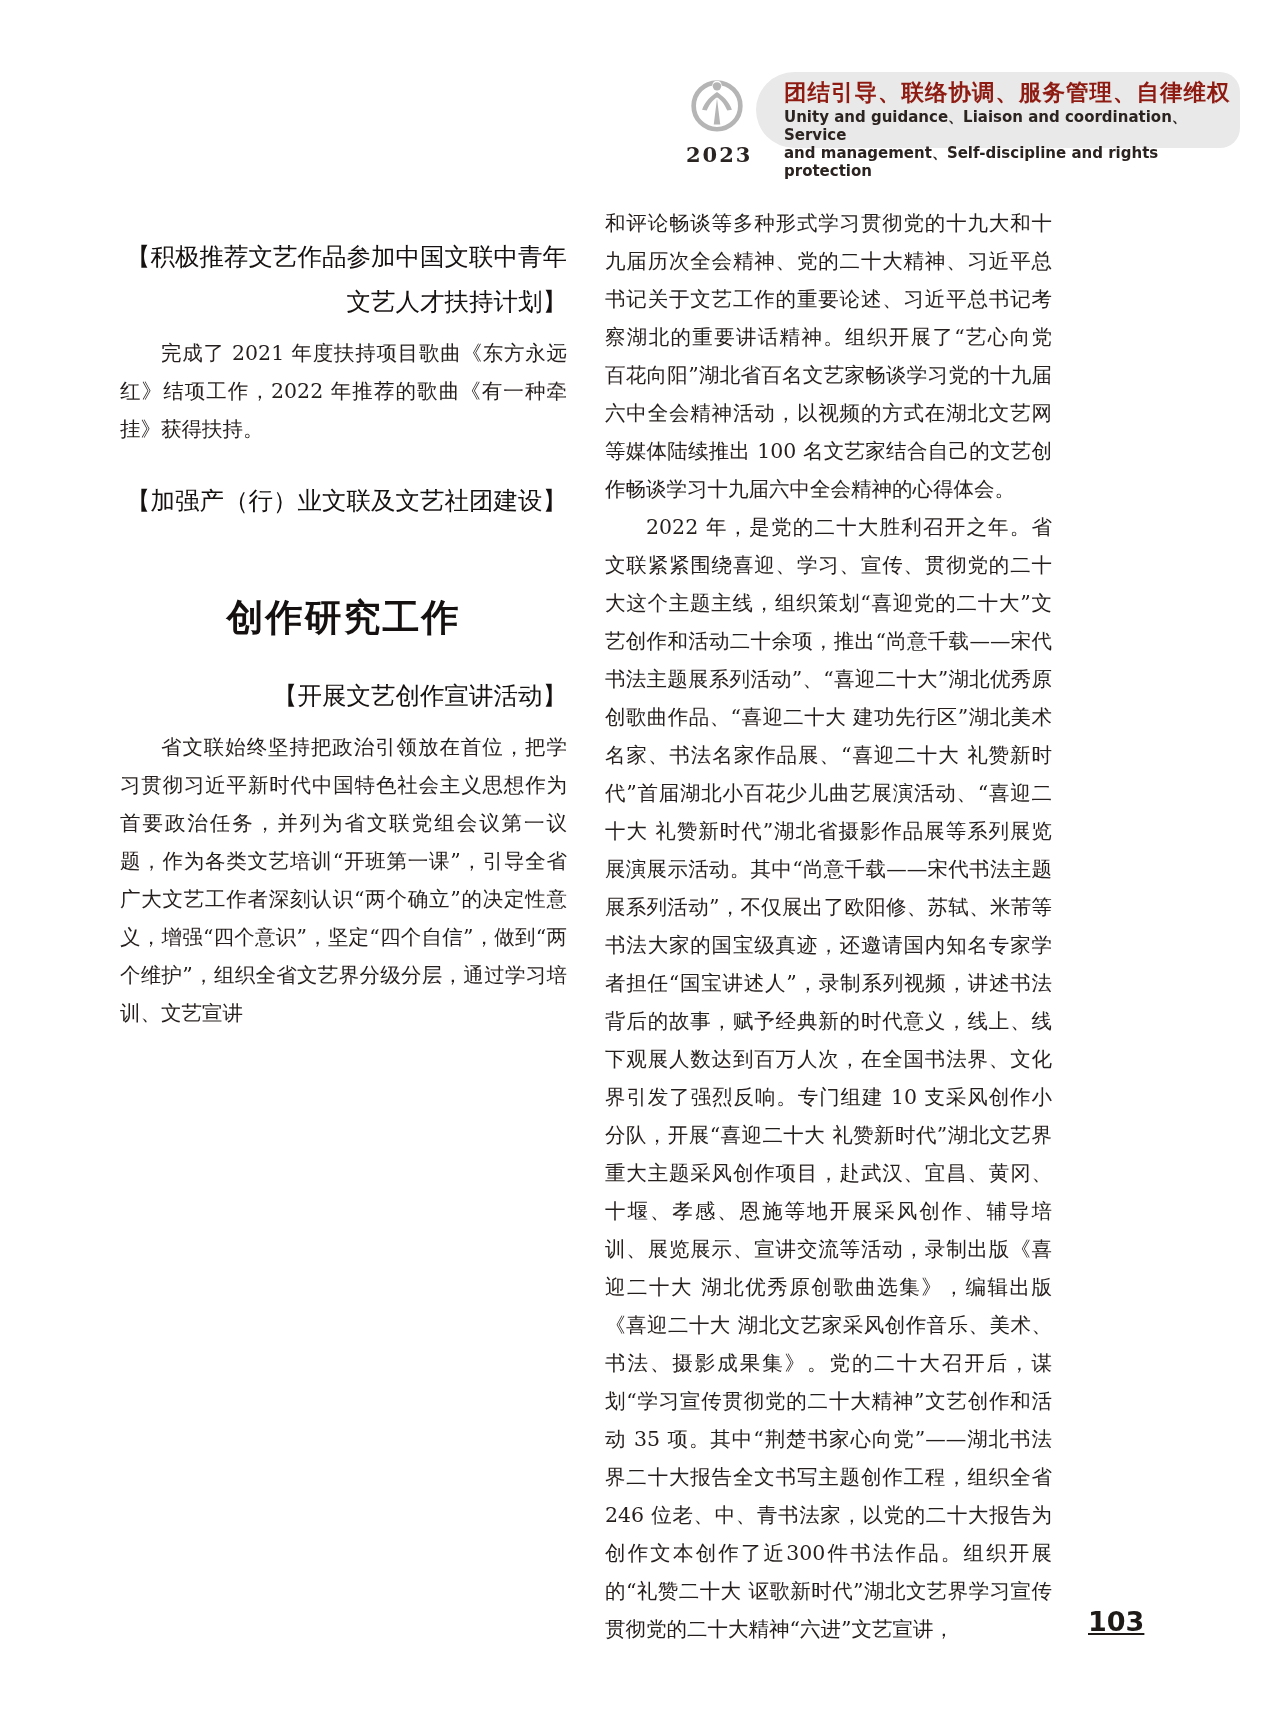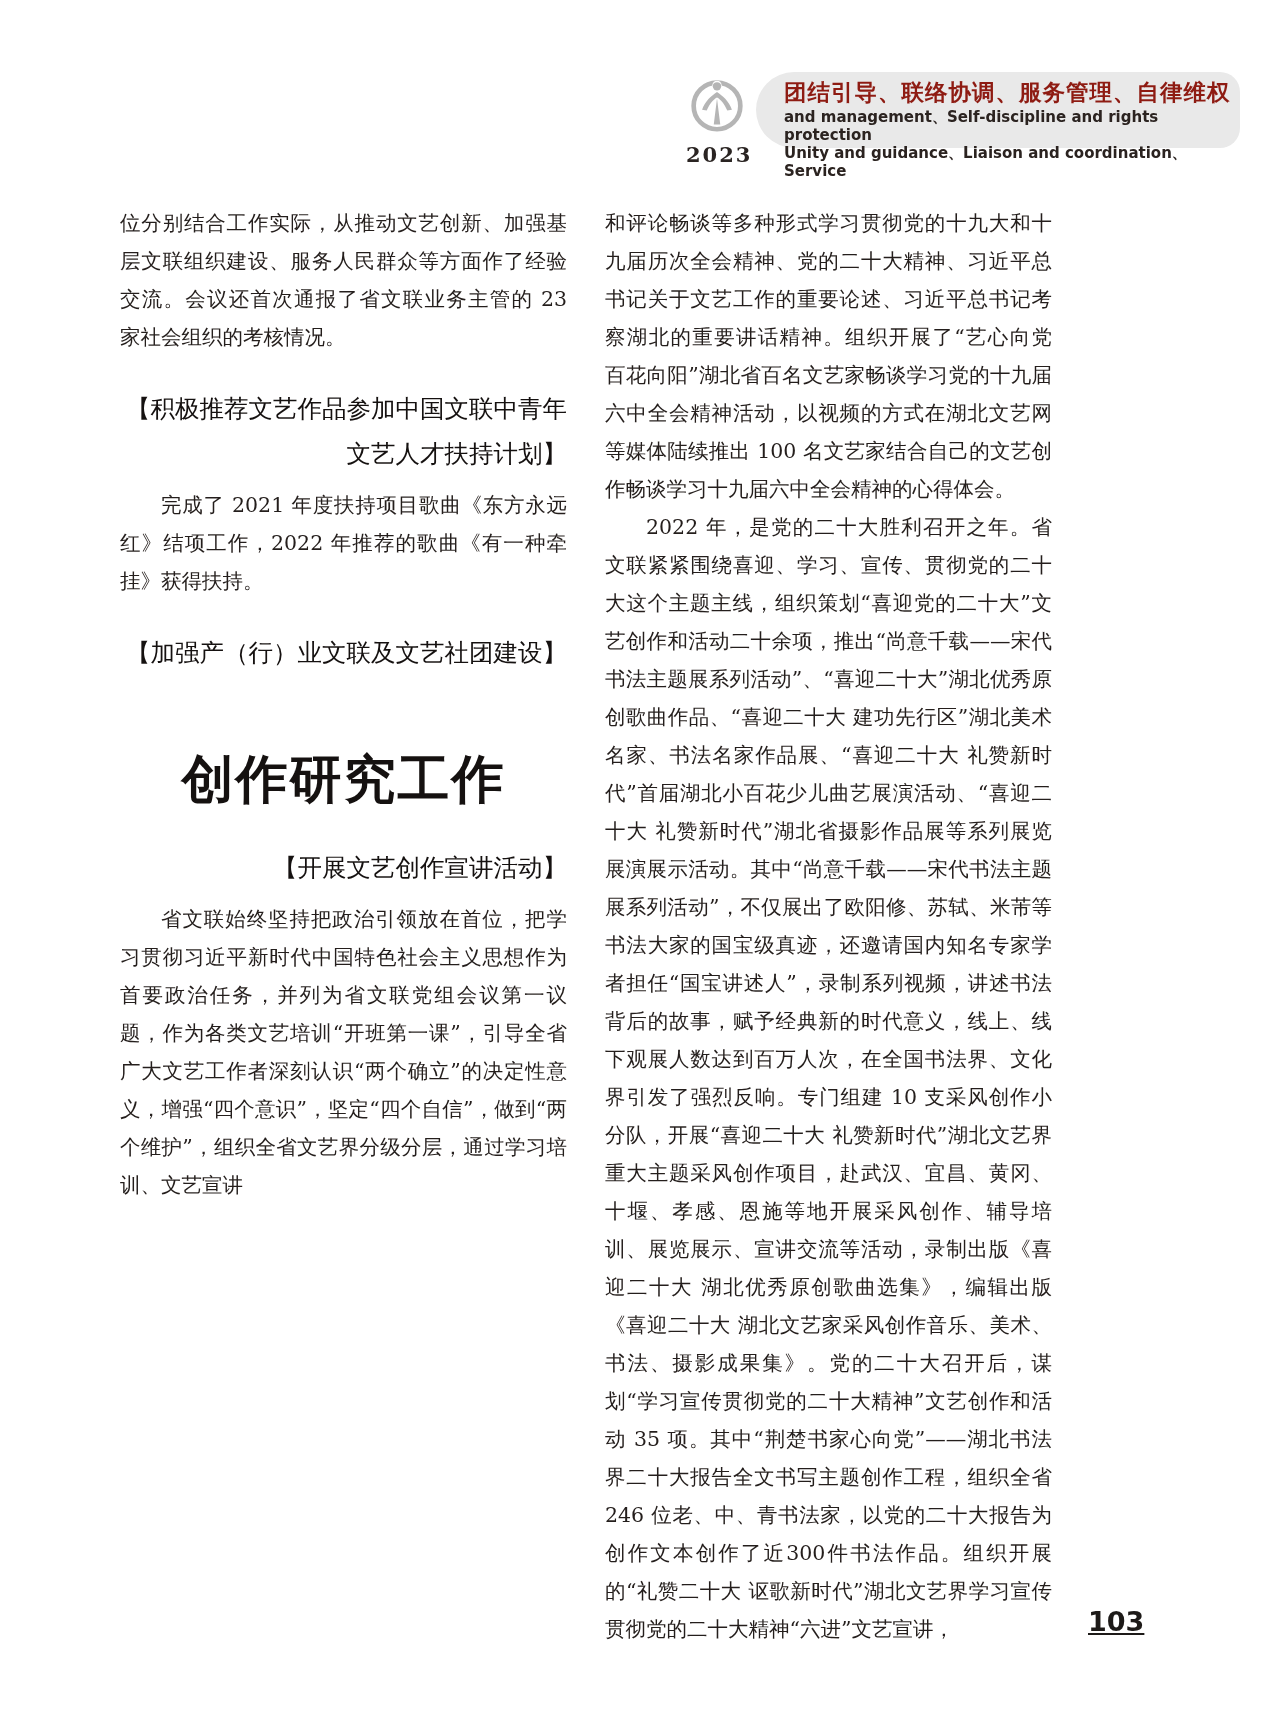--- a/index.html
+++ b/index.html
@@ -88,21 +88,21 @@
     font-weight: normal;
     font-size: 24.5px;
     line-height: 45px;
     color: #151110;
     text-align: right;
   }
   .section-title {
     margin: 70px 0 18px 0;
     font-family: Liberation Serif, serif;
     font-weight: bold;
-    font-size: 52px;
+    font-size: 37px;
     letter-spacing: 2px;
     color: #151110;
     text-align: center;
     text-indent: 0;
   }
 
   
   .page-number {
     position: absolute;
     left: 1088px;
@@ -128,27 +128,26 @@
         <path d="M30 17 C 24 21, 17 27, 14 36 L 19 37 C 22 30, 26 25, 30 23 C 34 25, 38 30, 41 37 L 46 36 C 43 27, 36 21, 30 17 Z" fill="#b5b5b5"></path>
         <path d="M30 24 L 26.5 52 L 33.5 52 Z" fill="#b5b5b5"></path>
       </svg>
     </span>
     <div class="logo-year">2023</div>
   </div>
 
   <div class="banner">
     <div class="banner-title-cn">团结引导、联络协调、服务管理、自律维权</div>
     <div class="banner-subtitle-en">
+      <div>Unity and guidance、Liaison and coordination、Service</div>
       <div>and management、Self-discipline and rights protection</div>
-      <div>Unity and guidance、Liaison and coordination、Service</div>
     </div>
   </div>
 
   <section class="col col-left">
-    <p class="body-text no-indent">位分别结合工作实际，从推动文艺创新、加强基层文联组织建设、服务人民群众等方面作了经验交流。会议还首次通报了省文联业务主管的 23 家社会组织的考核情况。</p>
     <h3 class="entry-heading">【积极推荐文艺作品参加中国文联中青年文艺人才扶持计划】</h3>
     <p class="body-text">完成了 2021 年度扶持项目歌曲《东方永远红》结项工作，2022 年推荐的歌曲《有一种牵挂》获得扶持。</p>
     <h3 class="entry-heading">【加强产（行）业文联及文艺社团建设】</h3>
     <h2 class="section-title">创作研究工作</h2>
     <h3 class="entry-heading">【开展文艺创作宣讲活动】</h3>
     <p class="body-text">省文联始终坚持把政治引领放在首位，把学习贯彻习近平新时代中国特色社会主义思想作为首要政治任务，并列为省文联党组会议第一议题，作为各类文艺培训“开班第一课”，引导全省广大文艺工作者深刻认识“两个确立”的决定性意义，增强“四个意识”，坚定“四个自信”，做到“两个维护”，组织全省文艺界分级分层，通过学习培训、文艺宣讲</p>
   </section>
 
   <section class="col col-right">
     <p class="body-text no-indent">和评论畅谈等多种形式学习贯彻党的十九大和十九届历次全会精神、党的二十大精神、习近平总书记关于文艺工作的重要论述、习近平总书记考察湖北的重要讲话精神。组织开展了“艺心向党 百花向阳”湖北省百名文艺家畅谈学习党的十九届六中全会精神活动，以视频的方式在湖北文艺网等媒体陆续推出 100 名文艺家结合自己的文艺创作畅谈学习十九届六中全会精神的心得体会。</p>

